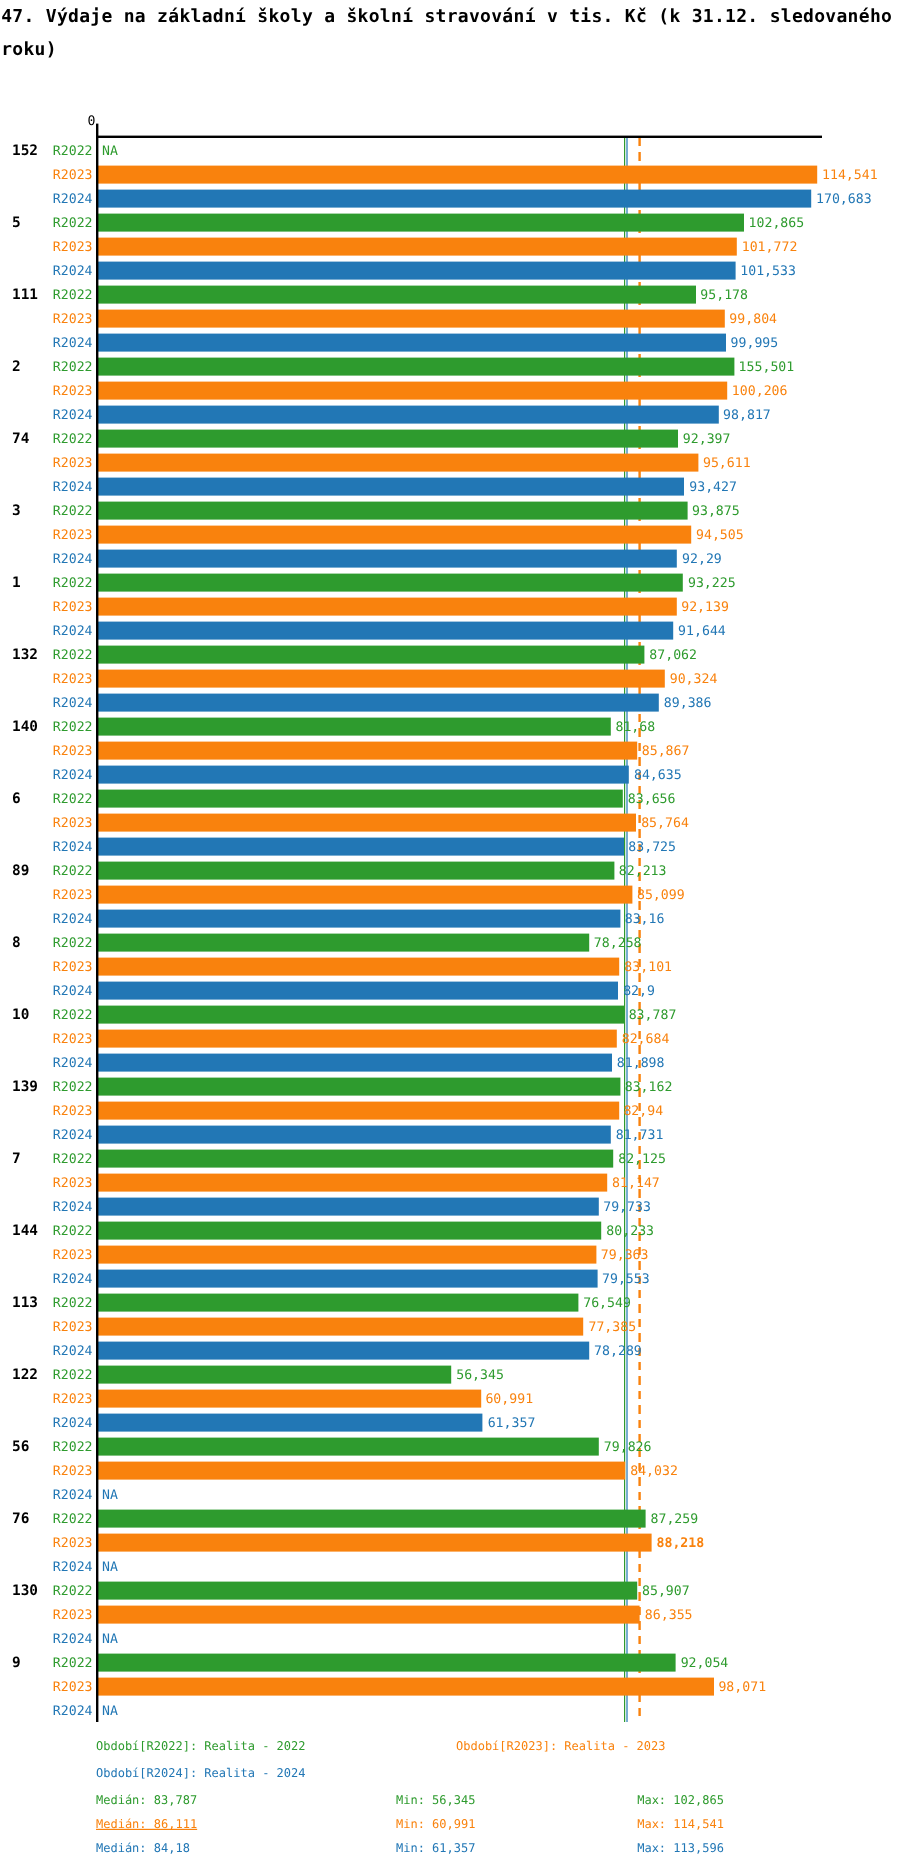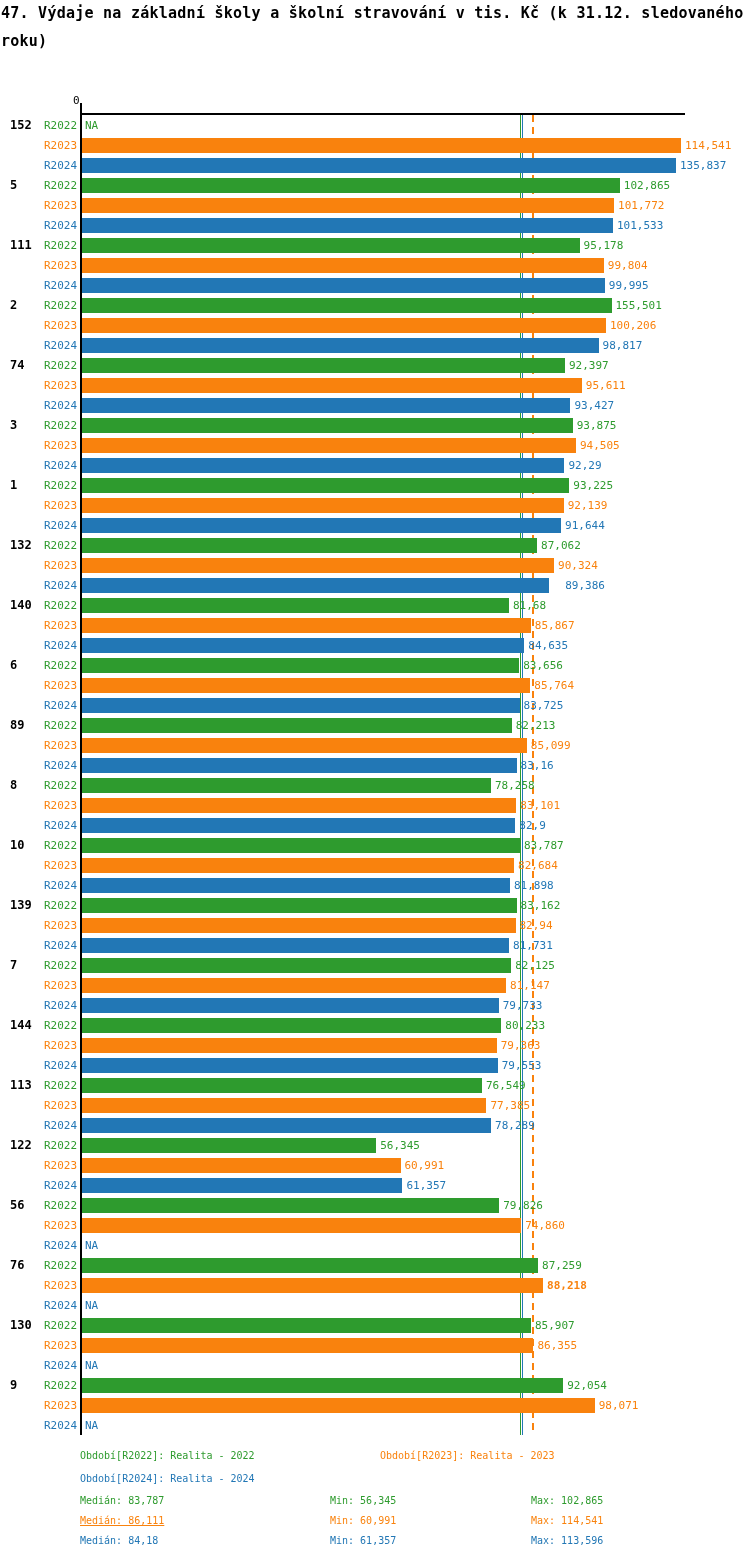--- a/index.html
+++ b/index.html
@@ -33,21 +33,21 @@
 
   <div id="chart-rows">
       <div class="abs group-label" style="left: 10px; top: 118px;">152</div>
       <div class="abs row-label" style="left: 44px; top: 118px; color: rgb(46, 155, 46);">R2022</div>
       <div class="abs val" style="left: 85px; top: 118px; color: rgb(46, 155, 46);">NA</div>
       <div class="abs row-label" style="left: 44px; top: 138px; color: rgb(249, 130, 13);">R2023</div>
       <div class="abs bar" style="left: 81px; top: 137.5px; width: 600px; background: rgb(249, 130, 13);"></div>
       <div class="abs val" style="left: 685px; top: 138px; color: rgb(249, 130, 13);">114,541</div>
       <div class="abs row-label" style="left: 44px; top: 158px; color: rgb(34, 119, 181);">R2024</div>
       <div class="abs bar" style="left: 81px; top: 157.5px; width: 595px; background: rgb(34, 119, 181);"></div>
-      <div class="abs val" style="left: 680px; top: 158px; color: rgb(34, 119, 181);">135,837</div>
+      <div class="abs val" style="left: 680px; top: 158px; color: rgb(34, 119, 181);">170,683</div>
       <div class="abs group-label" style="left: 10px; top: 178px;">5</div>
       <div class="abs row-label" style="left: 44px; top: 178px; color: rgb(46, 155, 46);">R2022</div>
       <div class="abs bar" style="left: 81px; top: 177.5px; width: 538.8px; background: rgb(46, 155, 46);"></div>
       <div class="abs val" style="left: 623.8px; top: 178px; color: rgb(46, 155, 46);">102,865</div>
       <div class="abs row-label" style="left: 44px; top: 198px; color: rgb(249, 130, 13);">R2023</div>
       <div class="abs bar" style="left: 81px; top: 197.5px; width: 533.1px; background: rgb(249, 130, 13);"></div>
       <div class="abs val" style="left: 618.1px; top: 198px; color: rgb(249, 130, 13);">101,772</div>
       <div class="abs row-label" style="left: 44px; top: 218px; color: rgb(34, 119, 181);">R2024</div>
       <div class="abs bar" style="left: 81px; top: 217.5px; width: 531.9px; background: rgb(34, 119, 181);"></div>
       <div class="abs val" style="left: 616.9px; top: 218px; color: rgb(34, 119, 181);">101,533</div>
@@ -103,21 +103,21 @@
       <div class="abs val" style="left: 565.1px; top: 518px; color: rgb(34, 119, 181);">91,644</div>
       <div class="abs group-label" style="left: 10px; top: 538px;">132</div>
       <div class="abs row-label" style="left: 44px; top: 538px; color: rgb(46, 155, 46);">R2022</div>
       <div class="abs bar" style="left: 81px; top: 537.5px; width: 456.1px; background: rgb(46, 155, 46);"></div>
       <div class="abs val" style="left: 541.1px; top: 538px; color: rgb(46, 155, 46);">87,062</div>
       <div class="abs row-label" style="left: 44px; top: 558px; color: rgb(249, 130, 13);">R2023</div>
       <div class="abs bar" style="left: 81px; top: 557.5px; width: 473.1px; background: rgb(249, 130, 13);"></div>
       <div class="abs val" style="left: 558.1px; top: 558px; color: rgb(249, 130, 13);">90,324</div>
       <div class="abs row-label" style="left: 44px; top: 578px; color: rgb(34, 119, 181);">R2024</div>
       <div class="abs bar" style="left: 81px; top: 577.5px; width: 468.2px; background: rgb(34, 119, 181);"></div>
-      <div class="abs val" style="left: 553.2px; top: 578px; color: rgb(34, 119, 181); margin-left: 12px;">89,386</div>
+      <div class="abs val" style="left: 553.2px; top: 578px; color: rgb(34, 119, 181);">89,386</div>
       <div class="abs group-label" style="left: 10px; top: 598px;">140</div>
       <div class="abs row-label" style="left: 44px; top: 598px; color: rgb(46, 155, 46);">R2022</div>
       <div class="abs bar" style="left: 81px; top: 597.5px; width: 427.9px; background: rgb(46, 155, 46);"></div>
       <div class="abs val" style="left: 512.9px; top: 598px; color: rgb(46, 155, 46);">81,68</div>
       <div class="abs row-label" style="left: 44px; top: 618px; color: rgb(249, 130, 13);">R2023</div>
       <div class="abs bar" style="left: 81px; top: 617.5px; width: 449.8px; background: rgb(249, 130, 13);"></div>
       <div class="abs val" style="left: 534.8px; top: 618px; color: rgb(249, 130, 13);">85,867</div>
       <div class="abs row-label" style="left: 44px; top: 638px; color: rgb(34, 119, 181);">R2024</div>
       <div class="abs bar" style="left: 81px; top: 637.5px; width: 443.3px; background: rgb(34, 119, 181);"></div>
       <div class="abs val" style="left: 528.3px; top: 638px; color: rgb(34, 119, 181);">84,635</div>
@@ -210,21 +210,21 @@
       <div class="abs val" style="left: 404.5px; top: 1158px; color: rgb(249, 130, 13);">60,991</div>
       <div class="abs row-label" style="left: 44px; top: 1178px; color: rgb(34, 119, 181);">R2024</div>
       <div class="abs bar" style="left: 81px; top: 1177.5px; width: 321.4px; background: rgb(34, 119, 181);"></div>
       <div class="abs val" style="left: 406.4px; top: 1178px; color: rgb(34, 119, 181);">61,357</div>
       <div class="abs group-label" style="left: 10px; top: 1198px;">56</div>
       <div class="abs row-label" style="left: 44px; top: 1198px; color: rgb(46, 155, 46);">R2022</div>
       <div class="abs bar" style="left: 81px; top: 1197.5px; width: 418.2px; background: rgb(46, 155, 46);"></div>
       <div class="abs val" style="left: 503.2px; top: 1198px; color: rgb(46, 155, 46);">79,826</div>
       <div class="abs row-label" style="left: 44px; top: 1218px; color: rgb(249, 130, 13);">R2023</div>
       <div class="abs bar" style="left: 81px; top: 1217.5px; width: 440.2px; background: rgb(249, 130, 13);"></div>
-      <div class="abs val" style="left: 525.2px; top: 1218px; color: rgb(249, 130, 13);">74,860</div>
+      <div class="abs val" style="left: 525.2px; top: 1218px; color: rgb(249, 130, 13);">84,032</div>
       <div class="abs row-label" style="left: 44px; top: 1238px; color: rgb(34, 119, 181);">R2024</div>
       <div class="abs val" style="left: 85px; top: 1238px; color: rgb(34, 119, 181);">NA</div>
       <div class="abs group-label" style="left: 10px; top: 1258px;">76</div>
       <div class="abs row-label" style="left: 44px; top: 1258px; color: rgb(46, 155, 46);">R2022</div>
       <div class="abs bar" style="left: 81px; top: 1257.5px; width: 457.1px; background: rgb(46, 155, 46);"></div>
       <div class="abs val" style="left: 542.1px; top: 1258px; color: rgb(46, 155, 46);">87,259</div>
       <div class="abs row-label" style="left: 44px; top: 1278px; color: rgb(249, 130, 13);">R2023</div>
       <div class="abs bar" style="left: 81px; top: 1277.5px; width: 462.1px; background: rgb(249, 130, 13);"></div>
       <div class="abs val" style="left: 547.1px; top: 1278px; color: rgb(249, 130, 13); font-weight: bold;">88,218</div>
       <div class="abs row-label" style="left: 44px; top: 1298px; color: rgb(34, 119, 181);">R2024</div>

